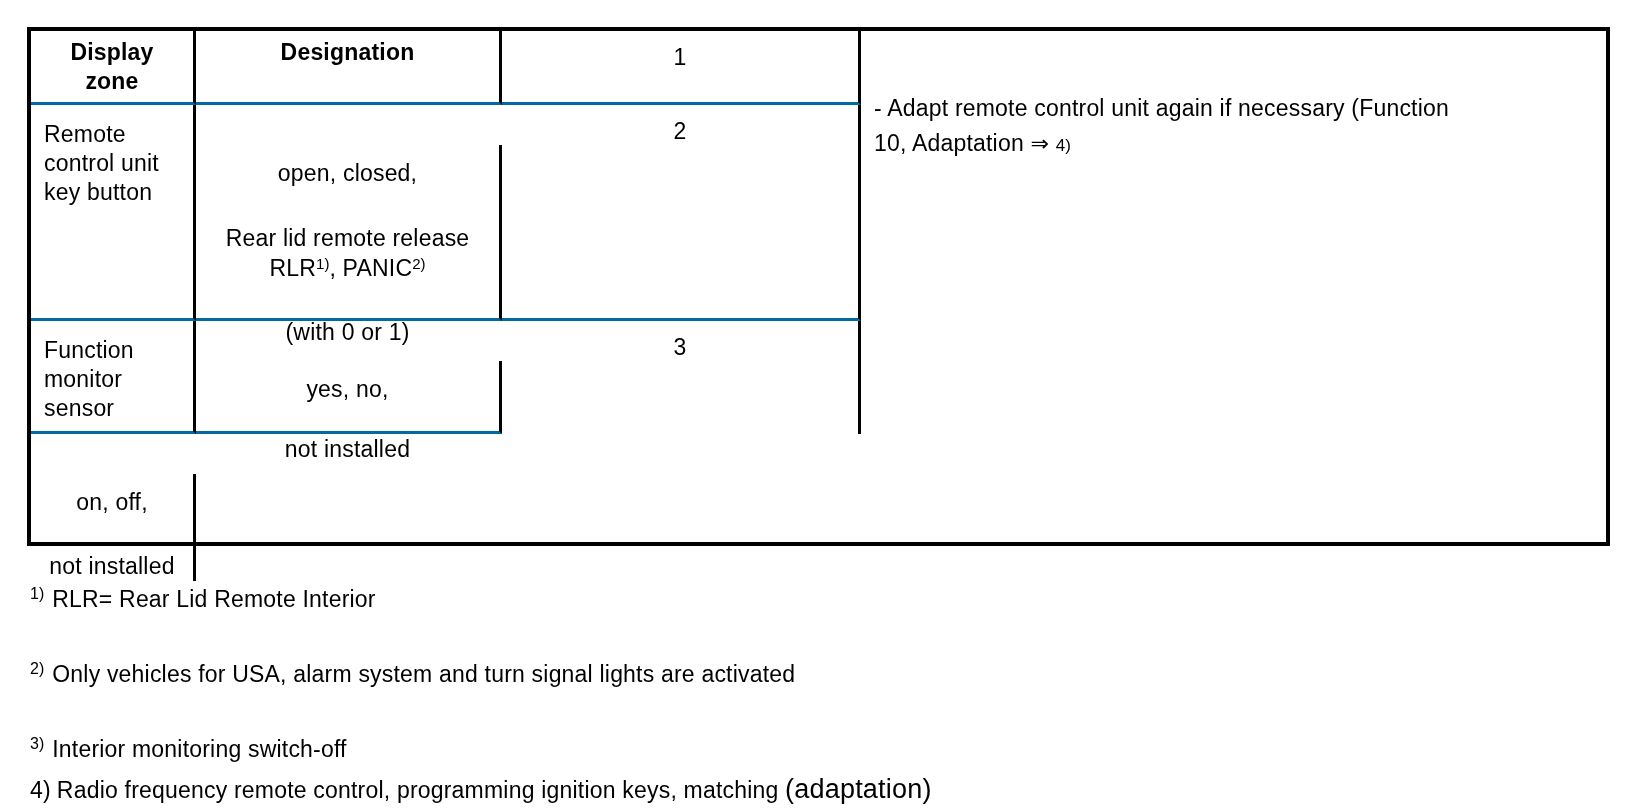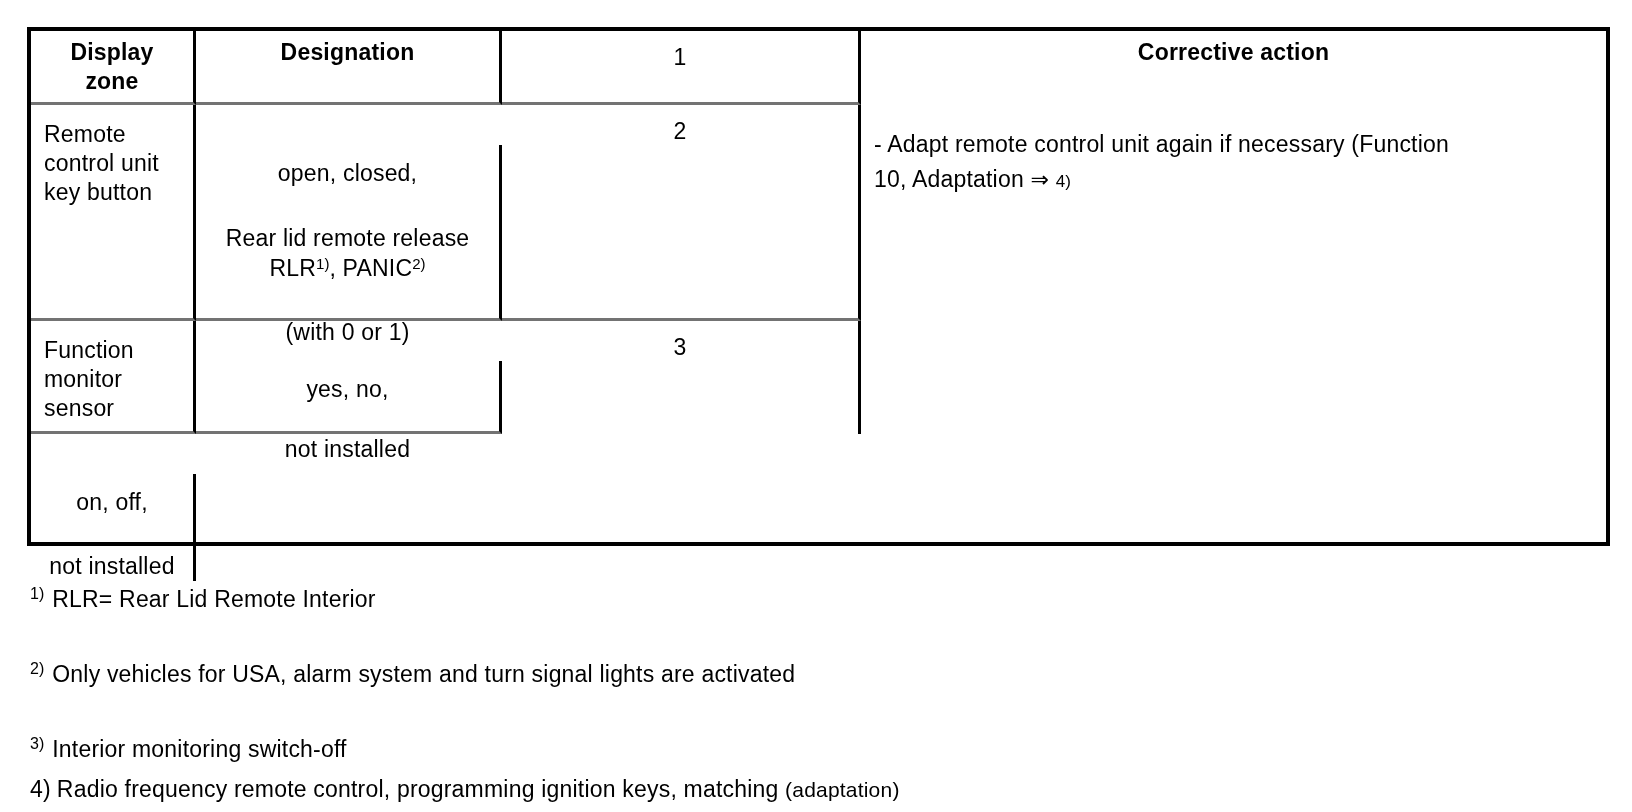--- a/index.html
+++ b/index.html
@@ -11,21 +11,21 @@
   
   .tbl{
     position:absolute;left:27px;top:27px;width:1583px;height:519px;
     box-sizing:border-box;border:4px solid #000;background:#fff;
     display:grid;
     grid-template-columns:165px 306px 359px 1fr;
     grid-template-rows:74px 216px 113px 1fr;
   }
   .cell{box-sizing:border-box;font-size:23px;letter-spacing:0.2px;}
   .br{border-right:3px solid #000;}
-  .bb{border-bottom:3px solid #737373;}
+  .bb{border-bottom:3px solid #0369a1;}
   .th{font-weight:bold;text-align:center;padding-top:7px;line-height:29px;}
   .th .wrapnarrow{display:inline-block;max-width:110px;}
   .zone{text-align:center;padding-top:13px;}
   .desig{padding:15px 10px 0 13px;line-height:29px;}
   .dc{text-align:center;padding-top:13px;margin-top:40px;}
   .dc-line{line-height:30px;}
   .gap-lg{margin-top:35px;}
   .gap-md{margin-top:30px;}
   .gap-xl{margin-top:34px;}
   sup.ref{font-size:15px;vertical-align:7px;line-height:0;letter-spacing:0;}
@@ -37,36 +37,35 @@
   .small-ref{font-size:17px;}
   
   .fns{position:absolute;left:30px;top:546px;width:1570px;font-size:23px;letter-spacing:0.2px;}
   .fn{margin:0;line-height:28px;}
   .fn-m1{margin-top:34px;}
   .fn-m2{margin-top:42px;}
   .fn-m3{margin-top:42px;}
   .fn-m4{margin-top:12px;}
   .fn sup.fnmark{font-size:16px;vertical-align:8px;margin-right:8px;letter-spacing:0;}
   .fn .inmark{margin-right:6px;}
-  .adapt{font-size:21px;}
+  .adapt{font-size:27px;}
 </style>
 </head>
 <body>
 
 <div class="tbl">
 
   <div class="cell th br bb">
     <span class="wrapnarrow">Display zone</span>
   </div>
   <div class="cell th br bb">
     <span>Designation</span>
   </div>
 
   <div class="cell ca-cell">
-    <div class="ca-head">Corrective action</div>
     <div class="ca-body">
       <span>- Adapt remote control unit again if necessary (Function</span><br>
       <span>10, Adaptation</span>
       <span class="arrow">⇒</span>
       <span class="small-ref">4)</span>
     </div>
   </div>
 
   <div class="cell zone br bb">1</div>
   <div class="cell desig br bb">Remote control unit key button</div>

